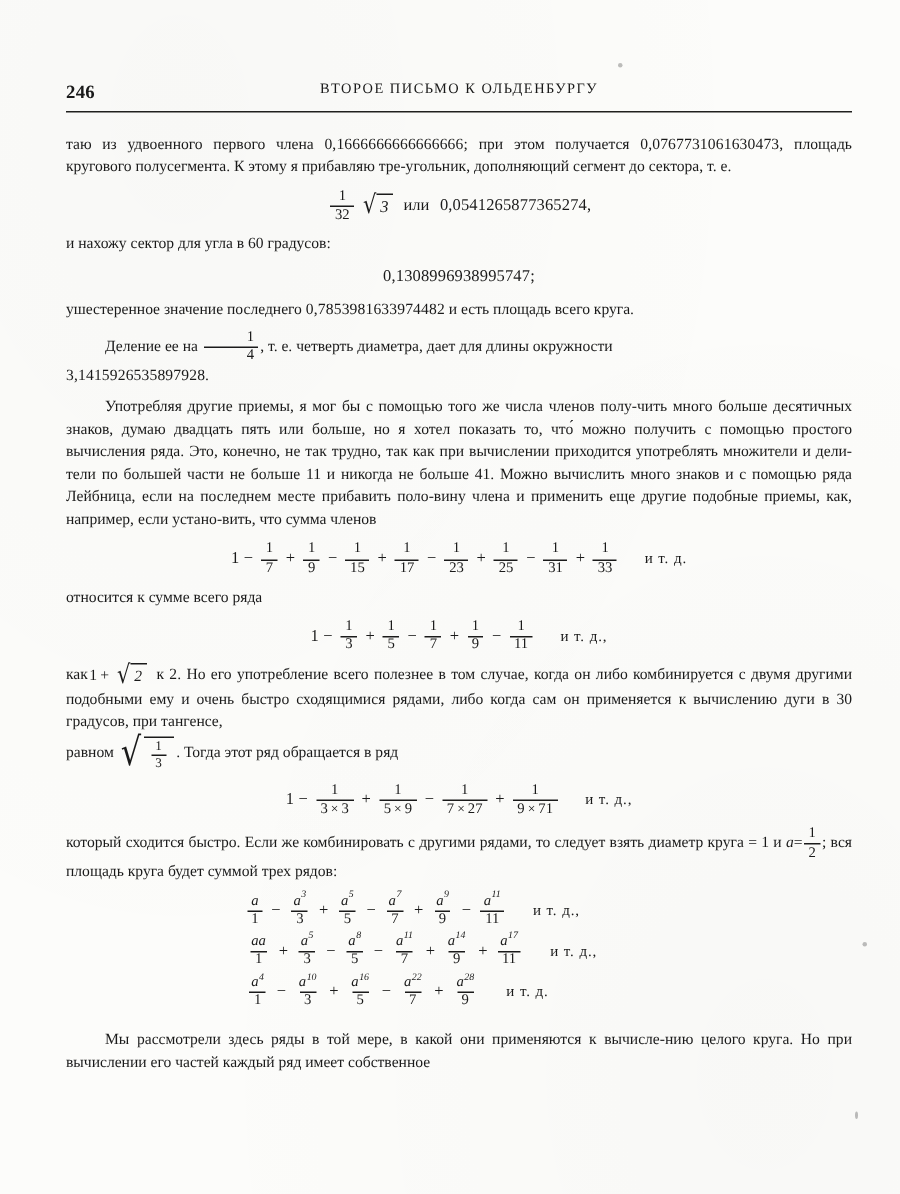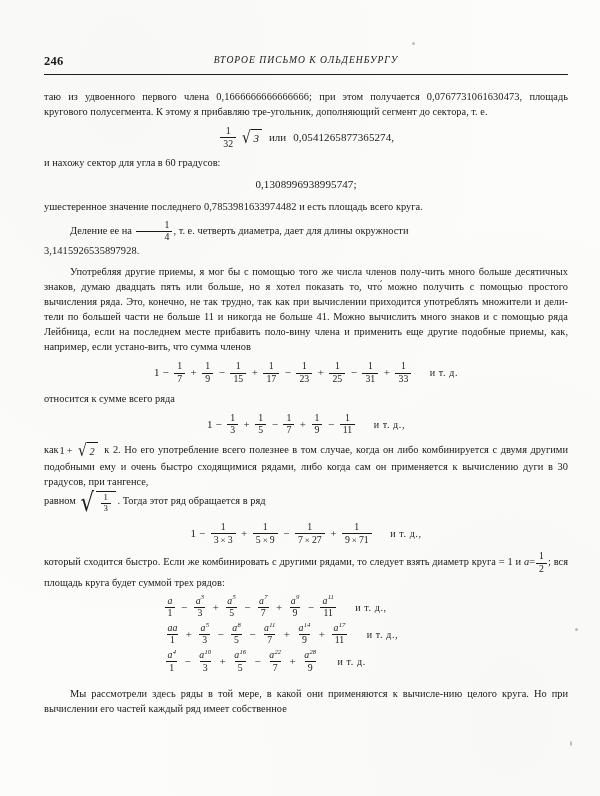--- a/index.html
+++ b/index.html
@@ -47,21 +47,20 @@
     flex: 0 0 auto;
   }
   .runtitle {
     position: absolute;
     left: 0;
     right: 0;
     text-align: center;
     font-size: 9.6px;
     letter-spacing: 1.0px;
     font-weight: normal;
-    font-style: italic;
   }
   .rule {
     margin-top: 4px;
     border-top: 1.6px solid #20201e;
     width: 100%;
   }
 
   
   .body {
     margin-top: 14px;

